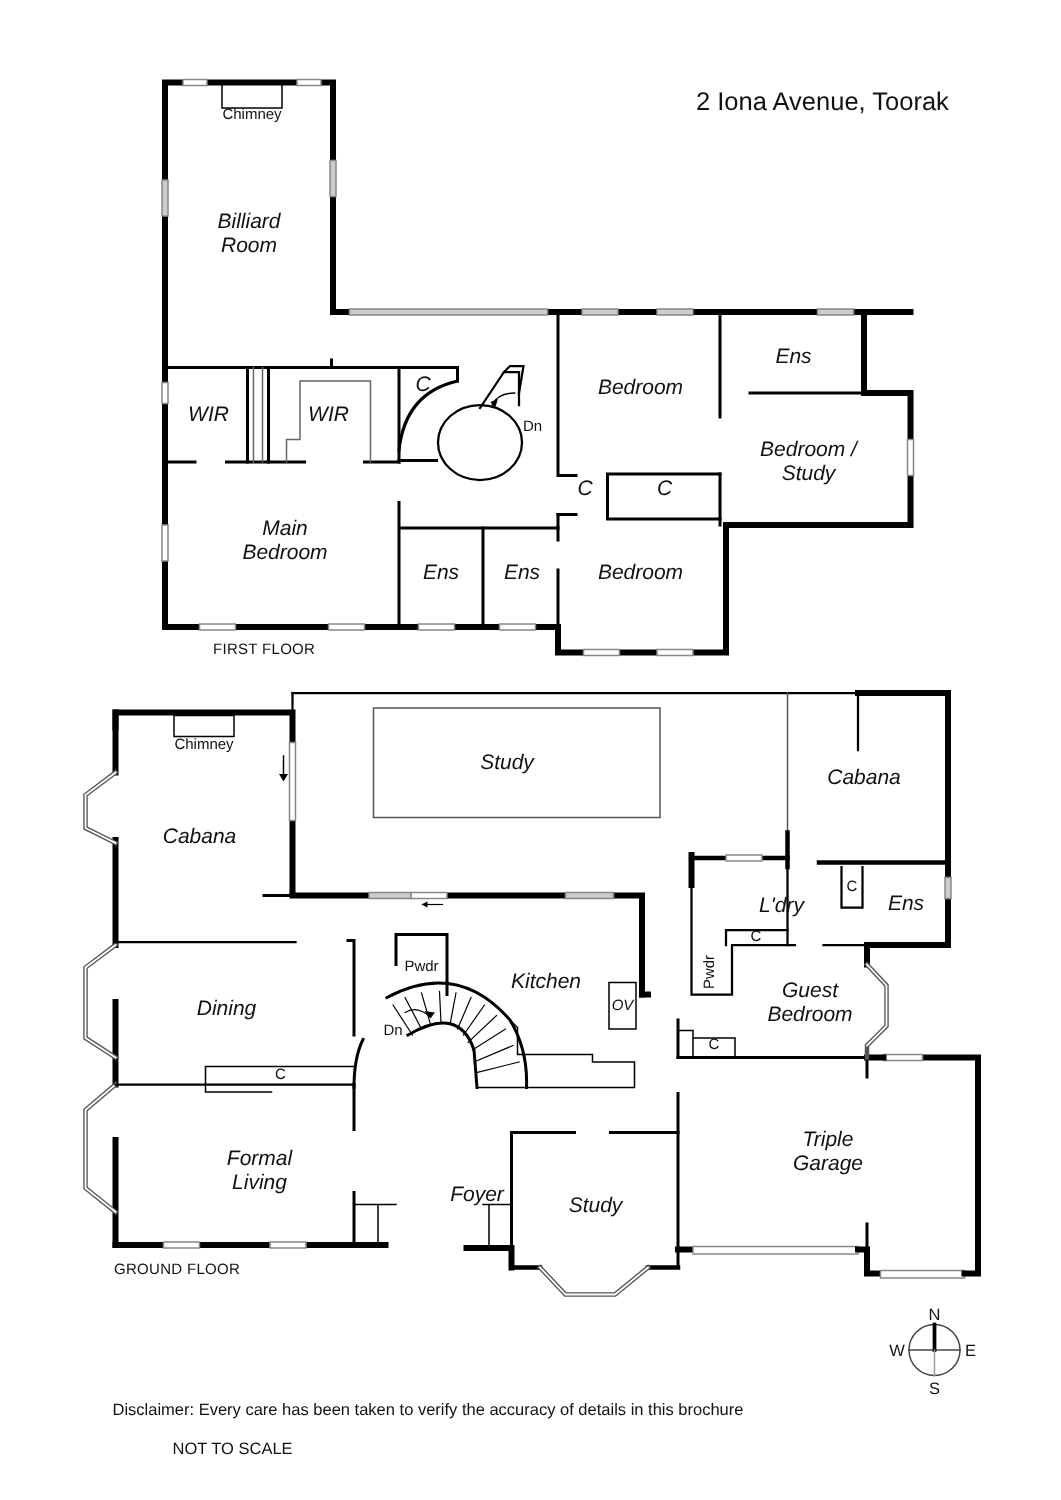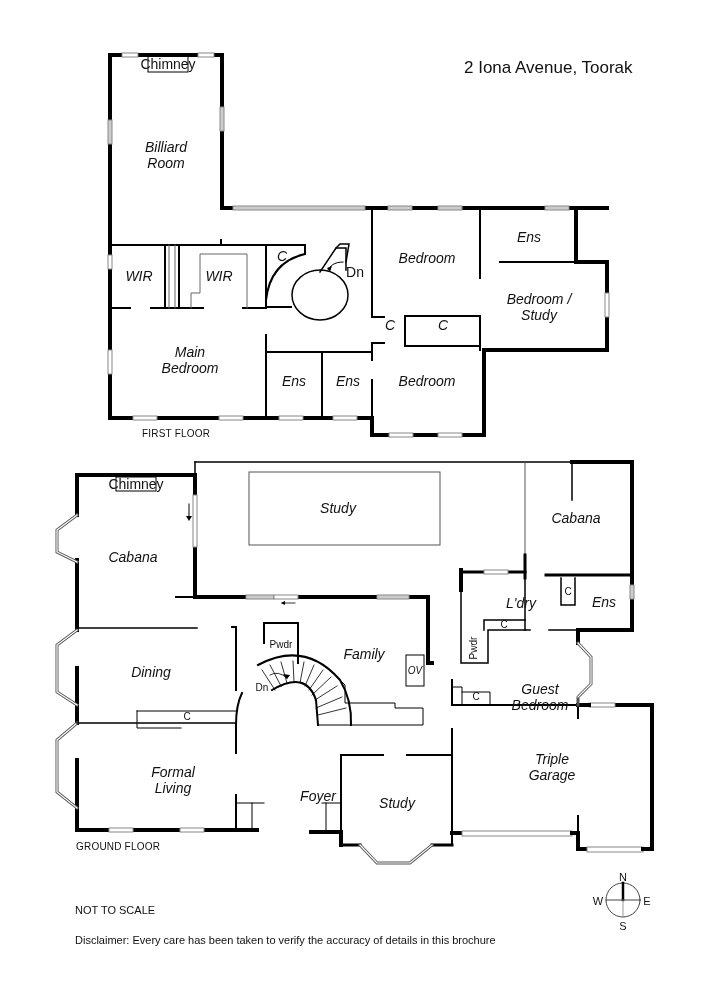--- a/index.html
+++ b/index.html
@@ -1,21 +1,21 @@
 <!DOCTYPE html>
 <html><head>
 <meta charset="utf-8">
 <style>
   html, body { margin:0; padding:0; background:#ffffff; }
   body { width:707px; height:1000px; position:relative; overflow:hidden; font-family:"Liberation Sans", sans-serif; color:#111; }
   svg#plan { position:absolute; left:0; top:0; }
   .lbl { position:absolute; font-family:"Liberation Sans", sans-serif; color:#111; text-align:center; line-height:1.15; white-space:nowrap; transform:translate(-50%,-50%); }
   .room { font-size:14px;font-style:italic; }
   .small { font-size:10px; }
-  .tiny { font-size:14px; }
+  .tiny { font-size:10px;margin-top:13px; }
   .title { position:absolute; left:464px; top:58px; font-size:17px; font-family:"Liberation Sans", sans-serif; }
   .floor { position:absolute; font-size:10px; letter-spacing:0.2px; }
   .foot { position:absolute; left:75px; font-size:11px; }
   .compass-l { position:absolute; font-size:11px; transform:translate(-50%,-50%); }
 </style>
 </head>
 <body>
 
 <svg id="plan" width="707" height="1000" viewBox="0 0 707 1000" xmlns="http://www.w3.org/2000/svg">
   <g fill="none" stroke="#000" stroke-linecap="square">
@@ -222,28 +222,28 @@
 <div class="floor" style="left:110px;top:428px;padding-left:32px;">FIRST FLOOR</div>
 
 <div class="lbl tiny" style="left:136px;top:484px;">Chimney</div>
 <div class="lbl room" style="left:133px;top:557px;">Cabana</div>
 <div class="lbl room" style="left:338px;top:508px;">Study</div>
 <div class="lbl room" style="left:576px;top:518px;">Cabana</div>
 <div class="lbl room" style="left:151px;top:672px;">Dining</div>
 <div class="lbl small" style="left:187px;top:717px;">C</div>
 <div class="lbl small" style="left:281px;top:645px;">Pwdr</div>
 <div class="lbl small" style="left:262px;top:688px;">Dn</div>
-<div class="lbl room" style="left:364px;top:654px;">Family</div>
+<div class="lbl room" style="left:364px;top:654px;">Kitchen</div>
 <div class="lbl small" style="left:415px;top:671px;font-style:italic;">OV</div>
 <div class="lbl room" style="left:497px;top:603px;padding-left:48px;">L'dry</div>
 <div class="lbl small" style="left:504px;top:625px;">C</div>
 <div class="lbl small" style="left:474px;top:648px;transform:translate(-50%,-50%) rotate(-90deg);">Pwdr</div>
 <div class="lbl small" style="left:568px;top:592px;">C</div>
 <div class="lbl room" style="left:604px;top:602px;">Ens</div>
-<div class="lbl room" style="left:540px;top:668px;margin-top:29px;">
+<div class="lbl room" style="left:540px;top:668px;">
   <div>Guest</div>
   <div>Bedroom</div>
 </div>
 <div class="lbl small" style="left:476px;top:697px;">C</div>
 <div class="lbl room" style="left:151px;top:780px;margin-left:22px;">
   <div>Formal</div>
   <div>Living</div>
 </div>
 <div class="lbl room" style="left:290px;top:796px;margin-left:28px;">Foyer</div>
 <div class="lbl room" style="left:397px;top:803px;">Study</div>
@@ -251,14 +251,14 @@
   <div>Triple</div>
   <div>Garage</div>
 </div>
 <div class="floor" style="left:76px;top:841px;">GROUND FLOOR</div>
 
 <div class="compass-l" style="left:623px;top:877px;">N</div>
 <div class="compass-l" style="left:623px;top:926px;">S</div>
 <div class="compass-l" style="left:647px;top:901px;">E</div>
 <div class="compass-l" style="left:598px;top:901px;">W</div>
 
-<div class="foot" style="top:904px;">NOT TO SCALE</div>
+<div class="foot" style="top:960px;margin-left:40px;">NOT TO SCALE</div>
 <div class="foot" style="top:934px;">Disclaimer: Every care has been taken to verify the accuracy of details in this brochure</div>
 
 </body></html>

